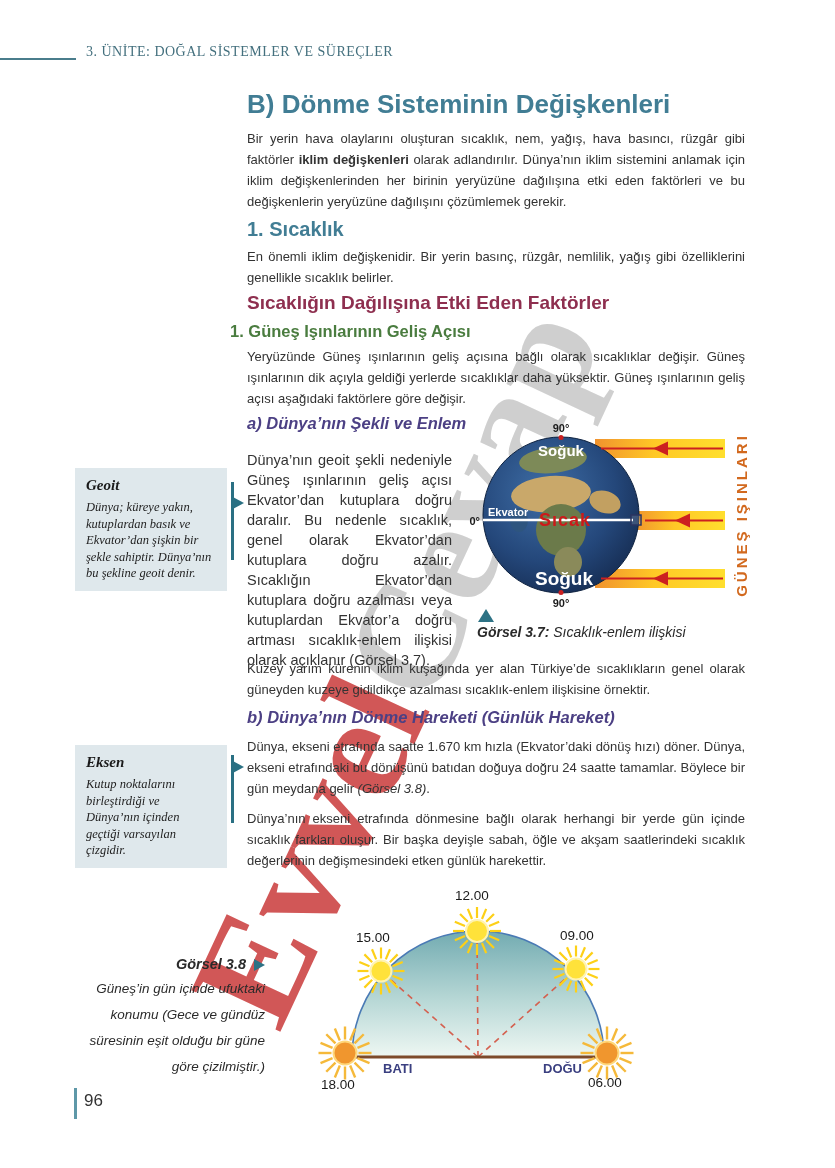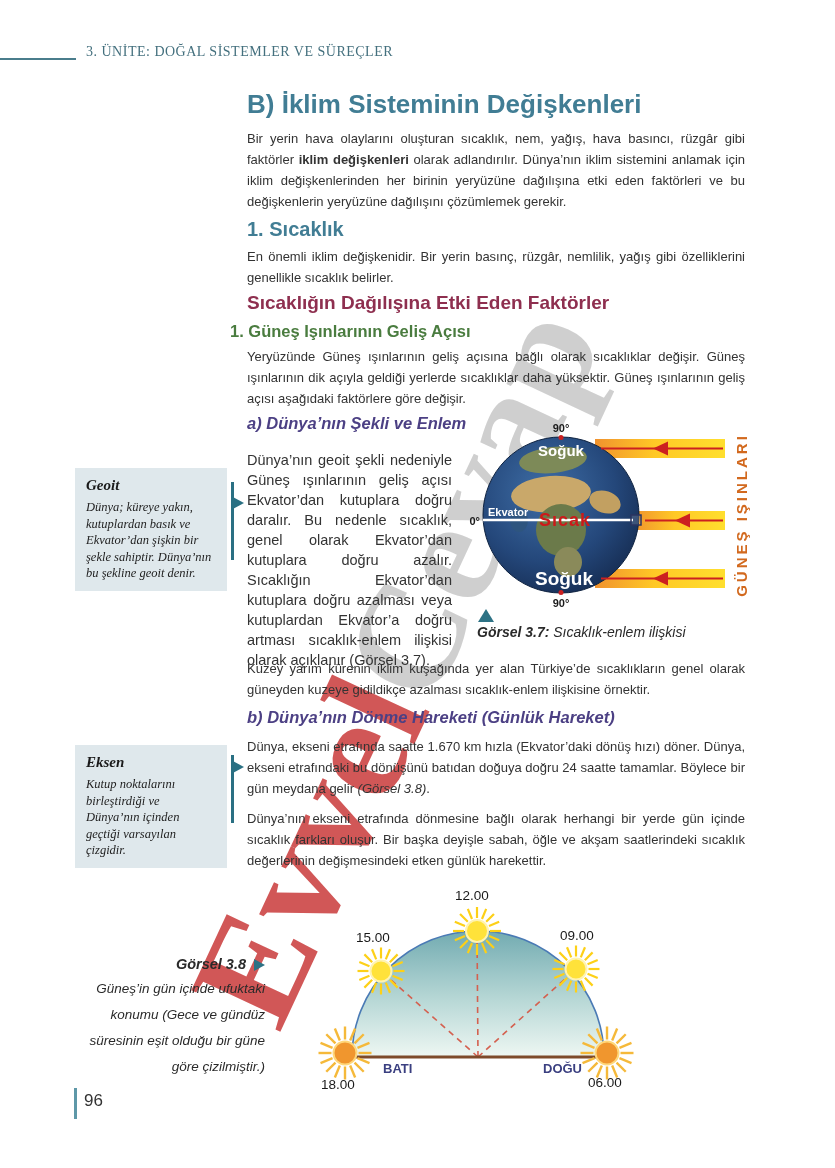--- a/index.html
+++ b/index.html
@@ -70,21 +70,21 @@
 </head>
 <body>
 
 <div class="page">
 
   <div class="watermark"><span class="w1">Evvel</span><span class="w2">Cevap</span></div>
 
   <div class="abs z1 hdr-rule"></div>
   <div class="abs z1 hdr-title">3. ÜNİTE: DOĞAL SİSTEMLER VE SÜREÇLER</div>
 
-  <div class="abs z1 main-title">B) İklim Sisteminin Değişkenleri</div>
+  <div class="abs z1 main-title">B) Dönme Sisteminin Değişkenleri</div>
 
   <div class="abs z1 para" style="left:247px;top:128px;"><span>Bir yerin hava olaylarını oluşturan sıcaklık, nem, yağış, hava basıncı, rüzgâr gibi faktörler </span><b>iklim değişkenleri</b><span> olarak adlandırılır. Dünya’nın iklim sistemini anlamak için iklim değişkenlerinden her birinin yeryüzüne dağılışına etki eden faktörleri ve bu değişkenlerin yeryüzüne dağılışını çözümlemek gerekir.</span></div>
 
   <div class="abs z1 h-teal">1. Sıcaklık</div>
   <div class="abs z1 para" style="left:247px;top:246px;">En önemli iklim değişkenidir. Bir yerin basınç, rüzgâr, nemlilik, yağış gibi özelliklerini genellikle sıcaklık belirler.</div>
 
   <div class="abs z1 h-maroon">Sıcaklığın Dağılışına Etki Eden Faktörler</div>
   <div class="abs z1 h-green">1. Güneş Işınlarının Geliş Açısı</div>
   <div class="abs z1 para" style="left:247px;top:346px;">Yeryüzünde Güneş ışınlarının geliş açısına bağlı olarak sıcaklıklar değişir. Güneş ışınlarının dik açıyla geldiği yerlerde sıcaklıklar daha yüksektir. Güneş ışınlarının geliş açısı aşağıdaki faktörlere göre değişir.</div>
 

